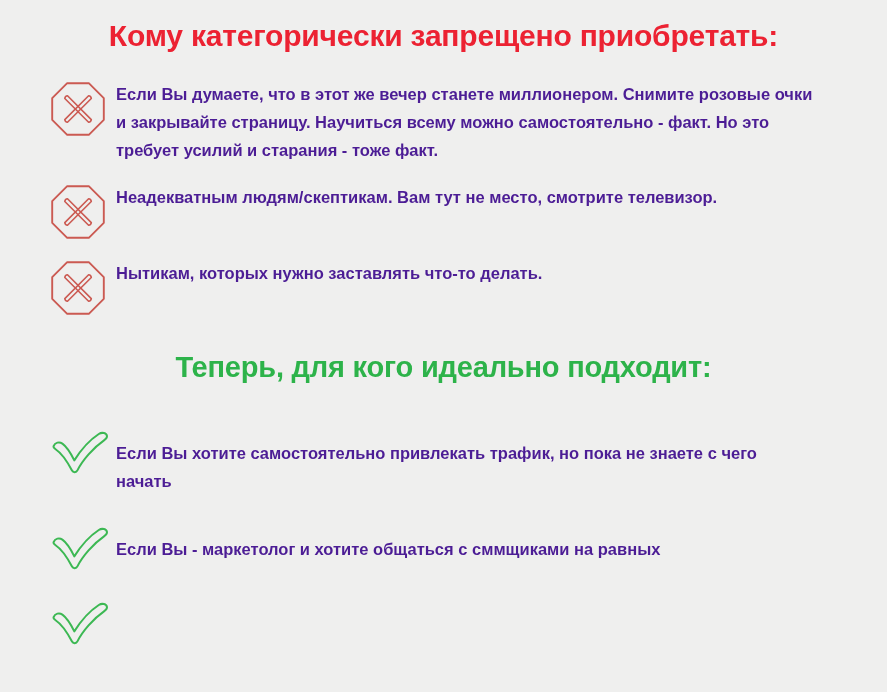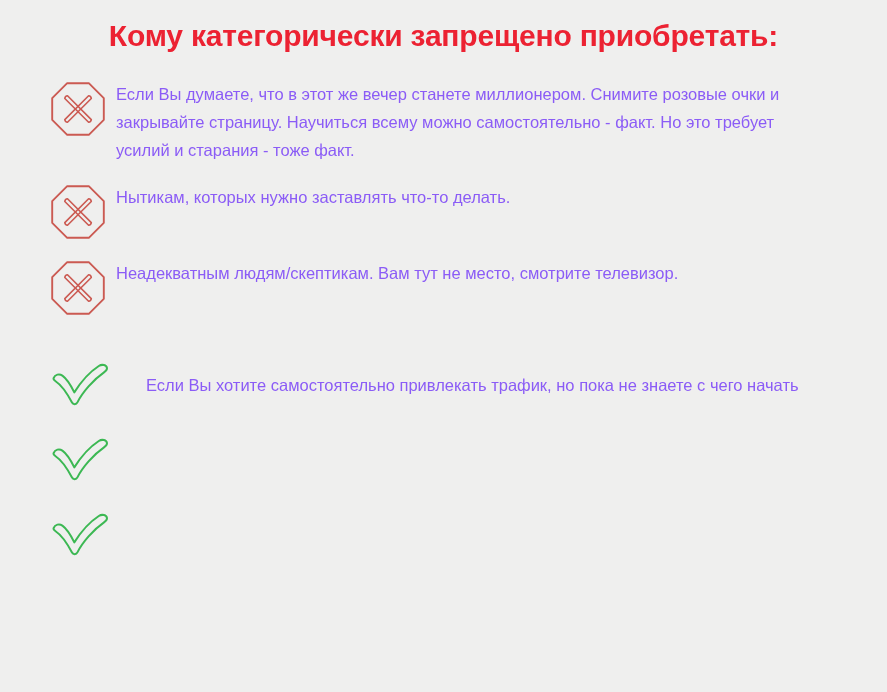--- a/index.html
+++ b/index.html
@@ -75,27 +75,27 @@
     justify-content: flex-start;
     align-items: flex-start;
   }
   .red-list .item-icon { padding-top: 2px; }
   .green-list .item-icon { padding-top: 0px; }
 
   .item-text {
     flex: 1 1 auto;
     font-size: 16.5px;
     line-height: 28px;
-    color: #8b5cf6;
+    color: #4c1d95;
     padding-top: 1px;
     max-width: 700px;
+    font-weight: bold;
   }
   .green-list .item-text {
     padding-top: 9px;
-    margin-left: 30px;
   }
 
   svg { display: block; }
 </style>
 </head>
 <body>
 
 <div class="page">
 
   <section>
@@ -119,40 +119,41 @@
       <li class="list-item">
         <span class="item-icon">
           <svg width="56" height="56" viewBox="0 0 56 56" aria-hidden="true">
             <polygon points="17.2,2.2 38.8,2.2 53.8,17.2 53.8,38.8 38.8,53.8 17.2,53.8 2.2,38.8 2.2,17.2" fill="none" stroke="#cb5a52" stroke-width="1.9" stroke-linejoin="round"></polygon>
             <g fill="none" stroke="#cb5a52" stroke-width="1.6" stroke-linejoin="round" stroke-linecap="round">
               <path d="M17.5,14.8 L41.3,38.6 a3.1,3.1 0 0 1 -2.7,2.7 L14.8,17.5 a3.1,3.1 0 0 1 2.7,-2.7 Z"></path>
               <path d="M38.6,14.8 L14.8,38.6 a3.1,3.1 0 0 0 2.7,2.7 L41.3,17.5 a3.1,3.1 0 0 0 -2.7,-2.7 Z"></path>
             </g>
           </svg>
         </span>
-        <span class="item-text">Нытикам, которых нужно заставлять что-то делать.</span>
+        <span class="item-text">Неадекватным людям/скептикам. Вам тут не место, смотрите телевизор.</span>
       </li>
 
       <li class="list-item">
         <span class="item-icon">
           <svg width="56" height="56" viewBox="0 0 56 56" aria-hidden="true">
             <polygon points="17.2,2.2 38.8,2.2 53.8,17.2 53.8,38.8 38.8,53.8 17.2,53.8 2.2,38.8 2.2,17.2" fill="none" stroke="#cb5a52" stroke-width="1.9" stroke-linejoin="round"></polygon>
             <g fill="none" stroke="#cb5a52" stroke-width="1.6" stroke-linejoin="round" stroke-linecap="round">
               <path d="M17.5,14.8 L41.3,38.6 a3.1,3.1 0 0 1 -2.7,2.7 L14.8,17.5 a3.1,3.1 0 0 1 2.7,-2.7 Z"></path>
               <path d="M38.6,14.8 L14.8,38.6 a3.1,3.1 0 0 0 2.7,2.7 L41.3,17.5 a3.1,3.1 0 0 0 -2.7,-2.7 Z"></path>
             </g>
           </svg>
         </span>
-        <span class="item-text">Неадекватным людям/скептикам. Вам тут не место, смотрите телевизор.</span>
+        <span class="item-text">Нытикам, которых нужно заставлять что-то делать.</span>
       </li>
 
     </ul>
   </section>
 
   <section>
+    <h2 class="section-heading heading-green">Теперь, для кого идеально подходит:</h2>
 
     <ul class="list-block green-list">
 
       <li class="list-item">
         <span class="item-icon">
           <svg width="60" height="44" viewBox="0 0 60 44" aria-hidden="true">
             <path d="M3.6,16.2 C5.0,12.4 9.3,11.4 12.4,13.6 C16.8,16.8 21.2,24.0 24.3,30.4
                      C30.0,21.3 39.6,10.0 48.8,4.0 C52.0,1.9 56.6,2.9 57.0,6.2
                      C57.2,8.0 55.6,9.3 53.7,10.6 C43.4,17.6 32.4,30.6 27.4,40.4
                      C26.3,42.6 23.2,42.8 22.0,40.6 C17.8,32.6 11.2,23.0 5.9,19.5
@@ -166,20 +167,21 @@
       <li class="list-item">
         <span class="item-icon">
           <svg width="60" height="44" viewBox="0 0 60 44" aria-hidden="true">
             <path d="M3.6,16.2 C5.0,12.4 9.3,11.4 12.4,13.6 C16.8,16.8 21.2,24.0 24.3,30.4
                      C30.0,21.3 39.6,10.0 48.8,4.0 C52.0,1.9 56.6,2.9 57.0,6.2
                      C57.2,8.0 55.6,9.3 53.7,10.6 C43.4,17.6 32.4,30.6 27.4,40.4
                      C26.3,42.6 23.2,42.8 22.0,40.6 C17.8,32.6 11.2,23.0 5.9,19.5
                      C4.2,18.4 3.1,17.5 3.6,16.2 Z" fill="none" stroke="#3cb853" stroke-width="2.0" stroke-linejoin="round" stroke-linecap="round"></path>
           </svg>
         </span>
+        <span class="item-text">Если Вы - маркетолог и хотите общаться с сммщиками на равных</span>
       </li>
 
       <li class="list-item">
         <span class="item-icon">
           <svg width="60" height="44" viewBox="0 0 60 44" aria-hidden="true">
             <path d="M3.6,16.2 C5.0,12.4 9.3,11.4 12.4,13.6 C16.8,16.8 21.2,24.0 24.3,30.4
                      C30.0,21.3 39.6,10.0 48.8,4.0 C52.0,1.9 56.6,2.9 57.0,6.2
                      C57.2,8.0 55.6,9.3 53.7,10.6 C43.4,17.6 32.4,30.6 27.4,40.4
                      C26.3,42.6 23.2,42.8 22.0,40.6 C17.8,32.6 11.2,23.0 5.9,19.5
                      C4.2,18.4 3.1,17.5 3.6,16.2 Z" fill="none" stroke="#3cb853" stroke-width="2.0" stroke-linejoin="round" stroke-linecap="round"></path>

